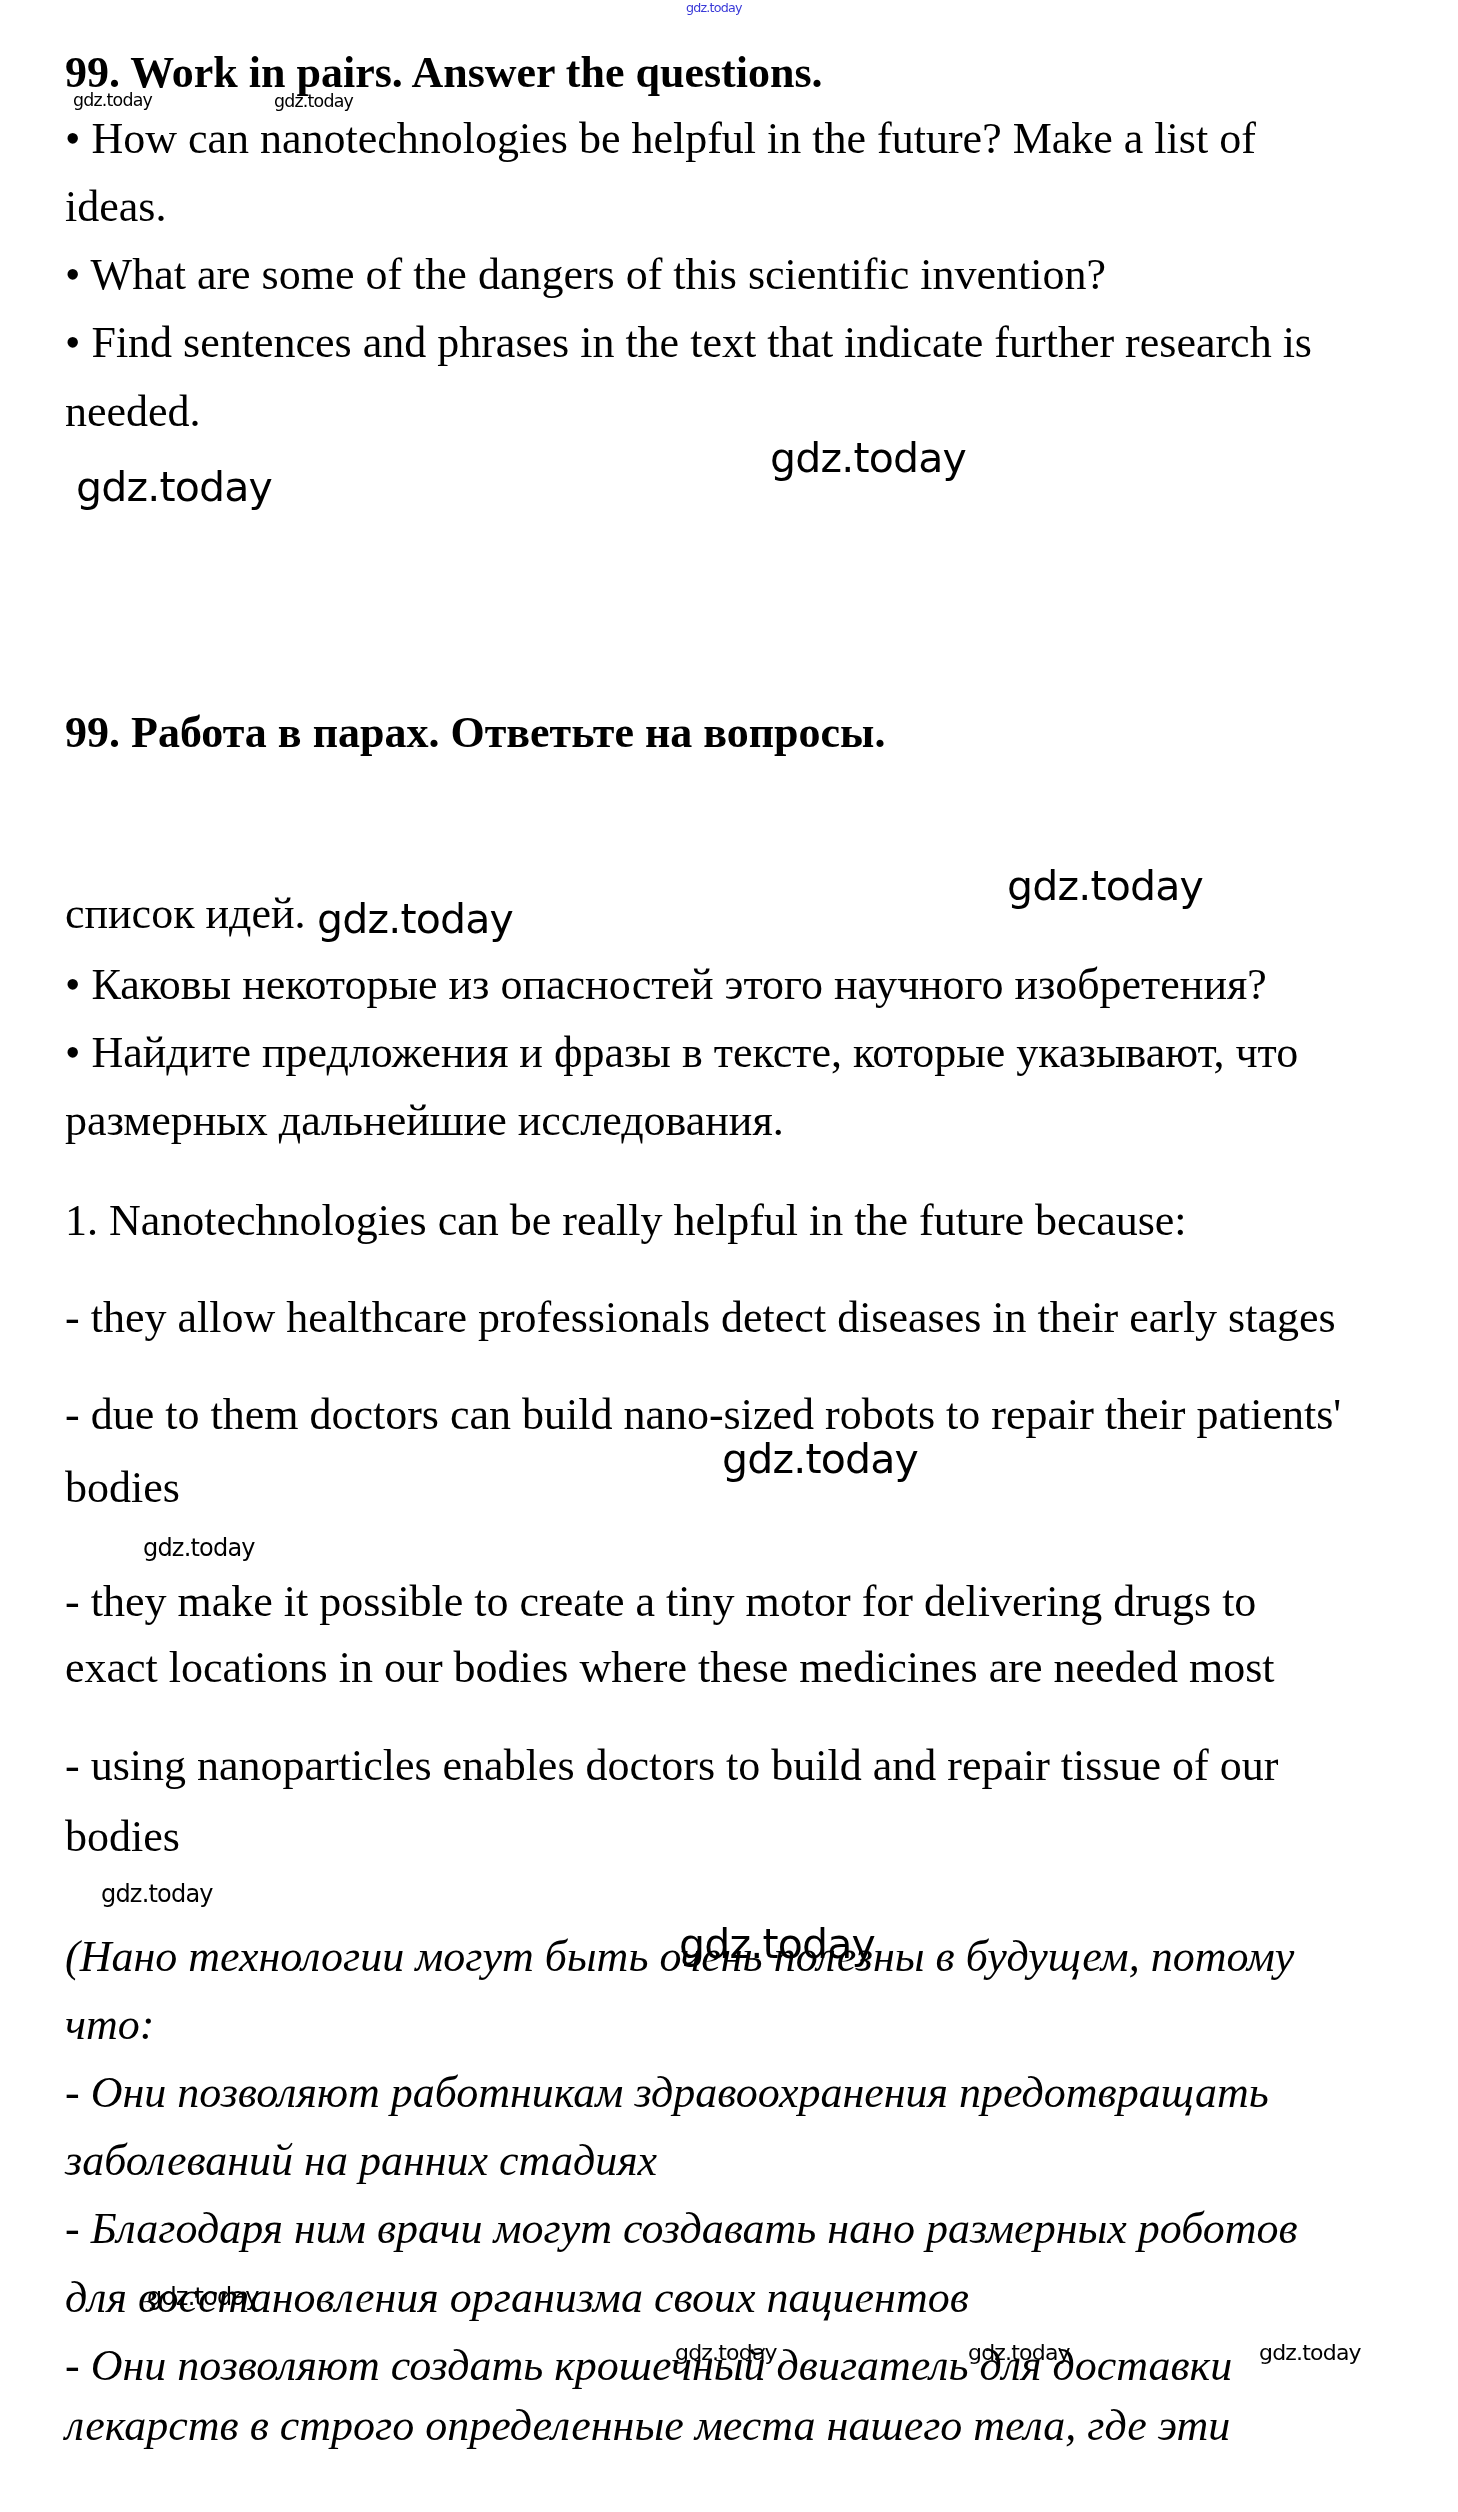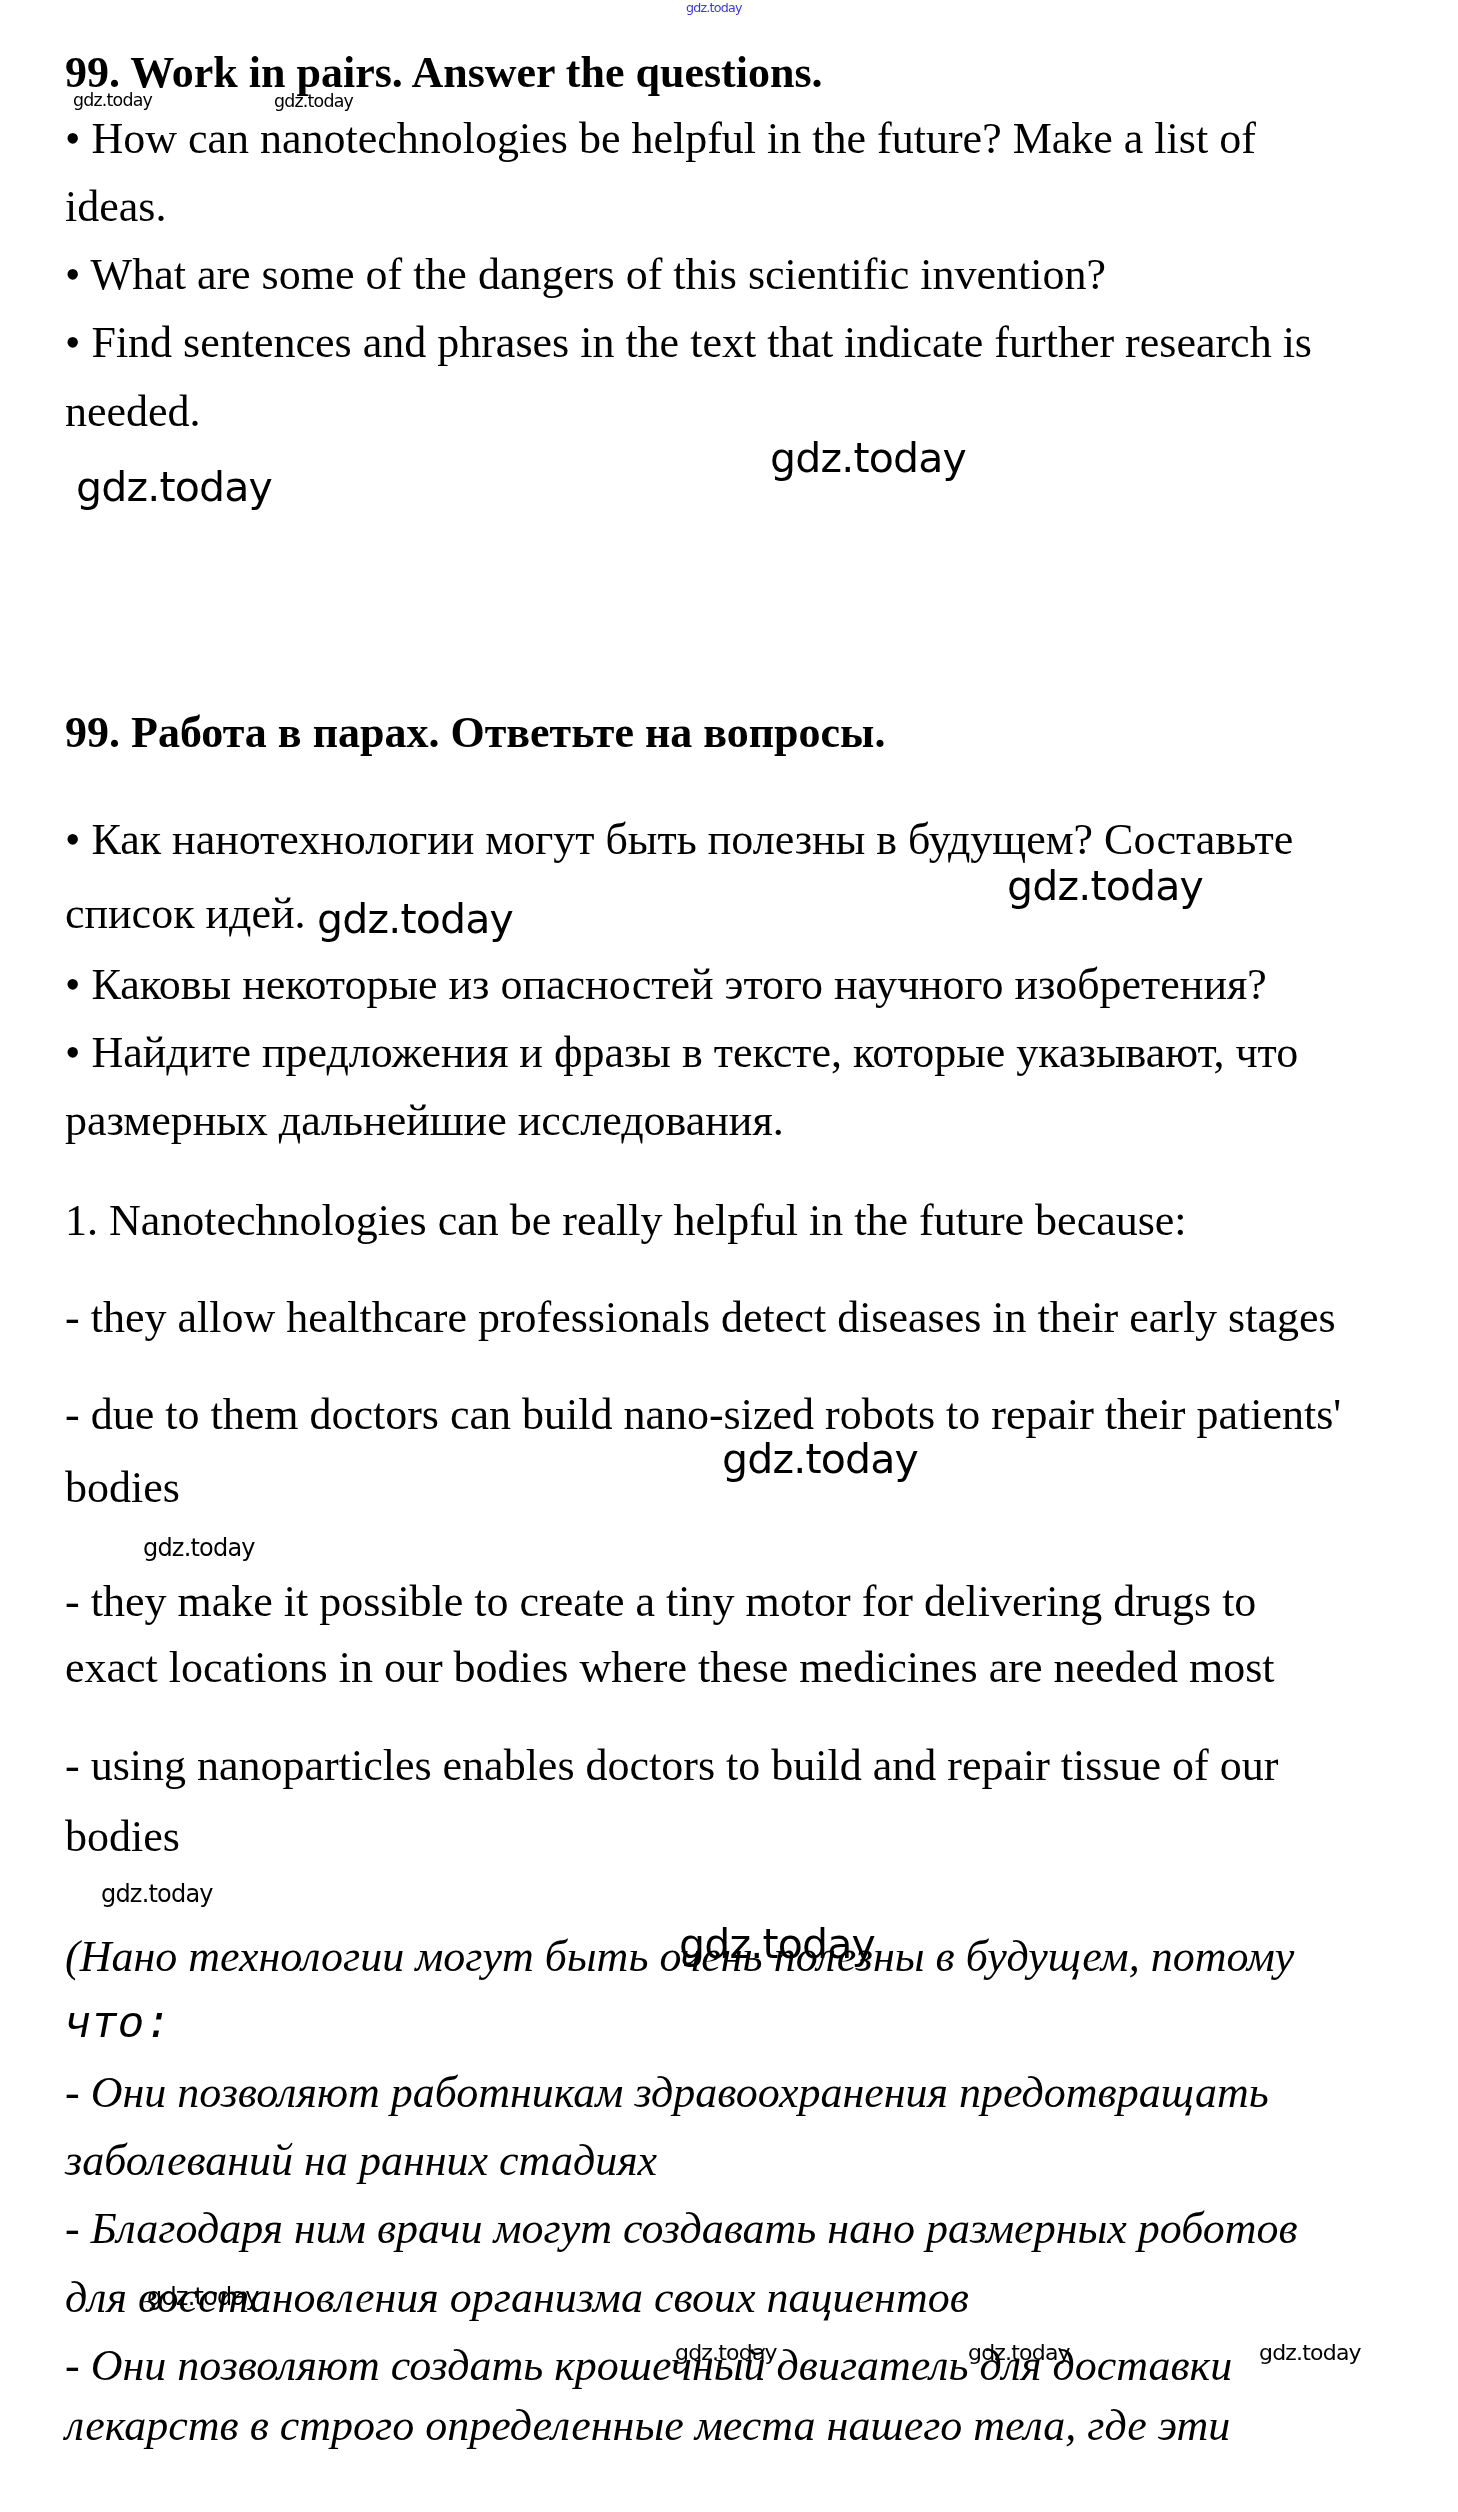--- a/index.html
+++ b/index.html
@@ -36,21 +36,20 @@
   <div class="ln" style="top:117px;">• How can nanotechnologies be helpful in the future? Make a list of</div>
   <div class="ln" style="top:185px;">ideas.</div>
   <div class="ln" style="top:253px;">• What are some of the dangers of this scientific invention?</div>
   <div class="ln" style="top:321px;">• Find sentences and phrases in the text that indicate further research is</div>
   <div class="ln" style="top:390px;">needed.</div>
 
   <div class="wm lg" style="left:76px; top:467px;">gdz.today</div>
   <div class="wm lg" style="left:770px; top:438px;">gdz.today</div>
 
   <div class="ln bold" style="top:695px;margin-top:16px;">99. Работа в парах. Ответьте на вопросы.</div>
-  <div class="ln" style="top:818px;">• Как нанотехнологии могут быть полезны в будущем? Составьте</div>
   <div class="ln" style="top:892px;">список идей.</div>
   <div class="wm lg" style="left:317px; top:899px;">gdz.today</div>
   <div class="wm lg" style="left:1007px; top:866px;">gdz.today</div>
   <div class="ln" style="top:963px;">• Каковы некоторые из опасностей этого научного изобретения?</div>
   <div class="ln" style="top:1031px;">• Найдите предложения и фразы в тексте, которые указывают, что</div>
   <div class="ln" style="top:1099px;">размерных дальнейшие исследования.</div>
 
   <div class="ln" style="top:1199px;">1. Nanotechnologies can be really helpful in the future because:</div>
   <div class="ln" style="top:1296px;">- they allow healthcare professionals detect diseases in their early stages</div>
   <div class="ln" style="top:1393px;">- due to them doctors can build nano-sized robots to repair their patients'</div>
@@ -58,21 +57,21 @@
   <div class="wm lg" style="left:722px; top:1439px;">gdz.today</div>
   <div class="wm sm" style="left:143px; top:1536px;">gdz.today</div>
   <div class="ln" style="top:1580px;">- they make it possible to create a tiny motor for delivering drugs to</div>
   <div class="ln" style="top:1646px;">exact locations in our bodies where these medicines are needed most</div>
   <div class="ln" style="top:1744px;">- using nanoparticles enables doctors to build and repair tissue of our</div>
   <div class="ln" style="top:1815px;">bodies</div>
   <div class="wm sm" style="left:101px; top:1882px;">gdz.today</div>
 
   <div class="ln ital" style="top:1935px;">(Нано технологии могут быть очень полезны в будущем, потому</div>
   <div class="wm lg" style="left:679px; top:1924px;">gdz.today</div>
-  <div class="ln ital" style="top:2003px;font-family:Liberation Mono, monospace;">что:</div>
+  <div class="ln ital" style="top:2003px;">что:</div>
   <div class="ln ital" style="top:2071px;">- Они позволяют работникам здравоохранения предотвращать</div>
   <div class="ln ital" style="top:2139px;">заболеваний на ранних стадиях</div>
   <div class="ln ital" style="top:2207px;">- Благодаря ним врачи могут создавать нано размерных роботов</div>
   <div class="ln ital" style="top:2276px;">для восстановления организма своих пациентов</div>
   <div class="wm sm" style="left:147px; top:2285px;">gdz.today</div>
   <div class="ln ital" style="top:2344px;">- Они позволяют создать крошечный двигатель для доставки</div>
   <div class="wm xs" style="left:675px; top:2342px; font-size:22px;">gdz.today</div>
   <div class="wm xs" style="left:968px; top:2342px; font-size:22px;">gdz.today</div>
   <div class="wm xs" style="left:1259px; top:2342px; font-size:22px;">gdz.today</div>
   <div class="ln ital" style="top:2404px;">лекарств в строго определенные места нашего тела, где эти</div>

